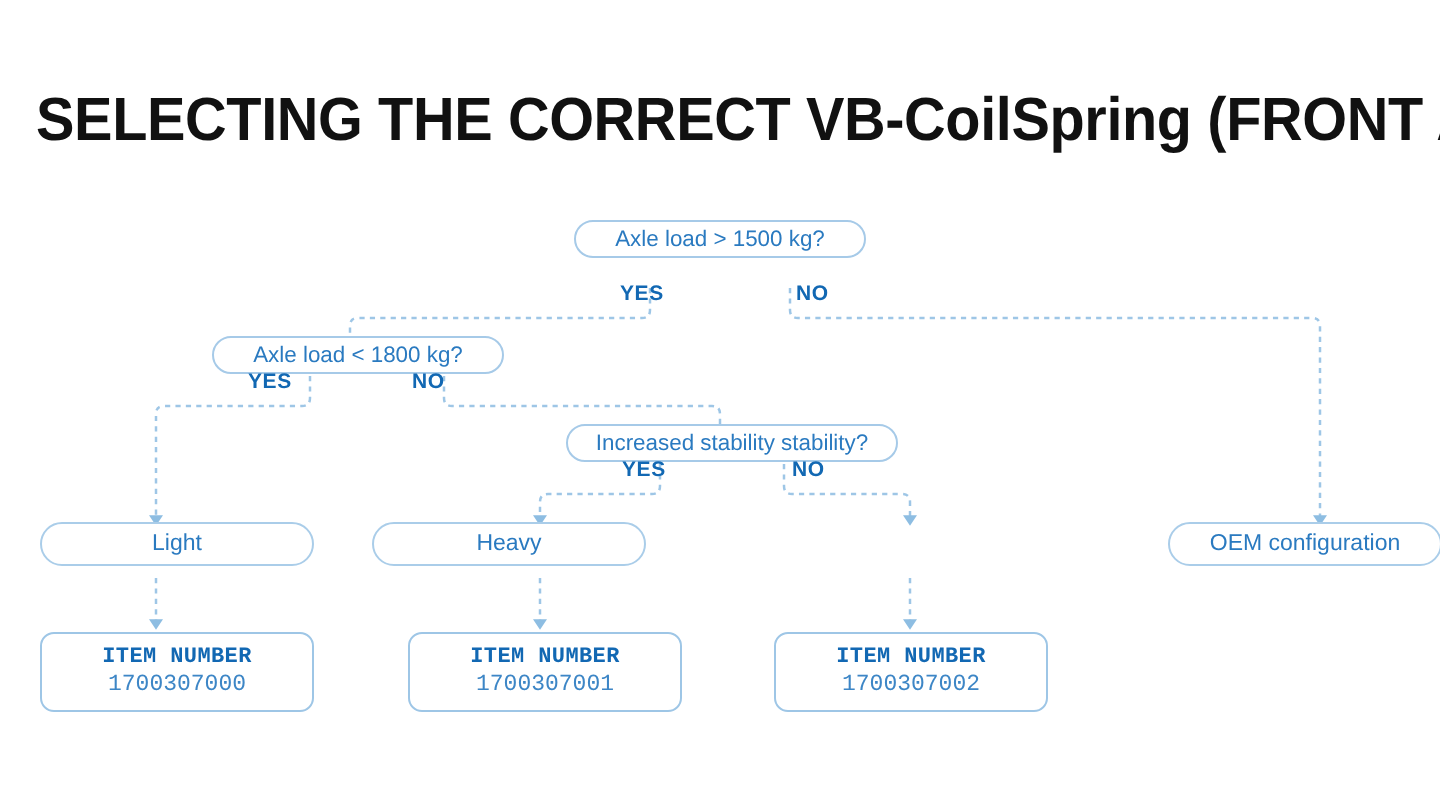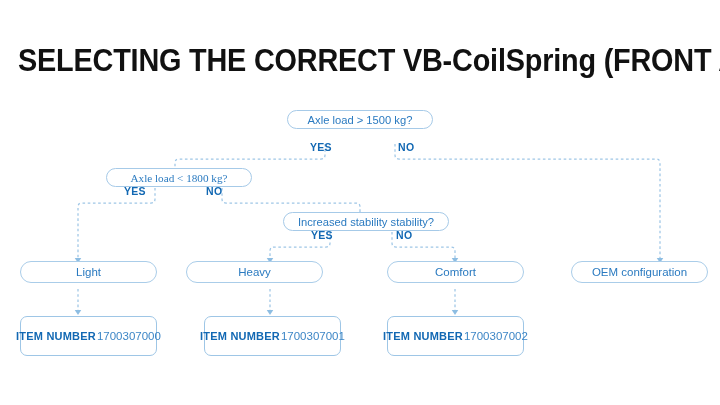--- a/index.html
+++ b/index.html
@@ -60,24 +60,25 @@
   }
   .result {
     border-radius: 999px;
     height: 22px;
     font-size: 11.5px;
     border-color: #aacde9;
   }
   .item {
     border-radius: 7px;
     height: 40px;
-    flex-direction: row;
+    flex-direction: column;
     justify-content: center;
     gap: 1px;
     border-color: #9ec6e6;
+    font-family: Liberation Mono, monospace;
   }
   .item-label {
     font-weight: 700;
     font-size: 11px;
     color: #1268b3;
     letter-spacing: 0.2px;
   }
   .item-value {
     font-size: 11.5px;
     color: #3d86c6;
@@ -124,42 +125,39 @@
       <path d="M455,289 L455,311" marker-end="url(#ah)"></path>
     </g>
   </svg>
 
   <div class="node decision" style="left:287px; top:110px; width:146px;">
     <span>Axle load &gt; 1500 kg?</span>
   </div>
   <div class="yn" style="left:310px; top:141px;">YES</div>
   <div class="yn" style="left:398px; top:141px;">NO</div>
 
-  <div class="node decision" style="left:106px; top:168px; width:146px;font-family:Liberation Serif, serif;">
+  <div class="node decision" style="left:106px; top:168px; width:146px;">
     <span>Axle load &lt; 1800 kg?</span>
   </div>
   <div class="yn" style="left:124px; top:185px;">YES</div>
   <div class="yn" style="left:206px; top:185px;">NO</div>
 
   <div class="node decision" style="left:283px; top:212px; width:166px;">
     <span>Increased stability stability?</span>
   </div>
   <div class="yn" style="left:311px; top:229px;">YES</div>
   <div class="yn" style="left:396px; top:229px;">NO</div>
 
   <div class="node result" style="left:20px; top:261px; width:137px;">
     <span>Light</span>
   </div>
   <div class="node result" style="left:186px; top:261px; width:137px;">
     <span>Heavy</span>
   </div>
-  <div class="node result" style="left:387px; top:261px; width:137px;">
-    <span>Comfort</span>
-  </div>
-  <div class="node result" style="left:571px; top:261px; width:137px;">
+  <div class="node result" style="left:584px; top:261px; width:137px;">
     <span>OEM configuration</span>
   </div>
 
   <div class="node item" style="left:20px; top:316px; width:137px;">
     <span class="item-label">ITEM NUMBER</span>
     <span class="item-value">1700307000</span>
   </div>
   <div class="node item" style="left:204px; top:316px; width:137px;">
     <span class="item-label">ITEM NUMBER</span>
     <span class="item-value">1700307001</span>

